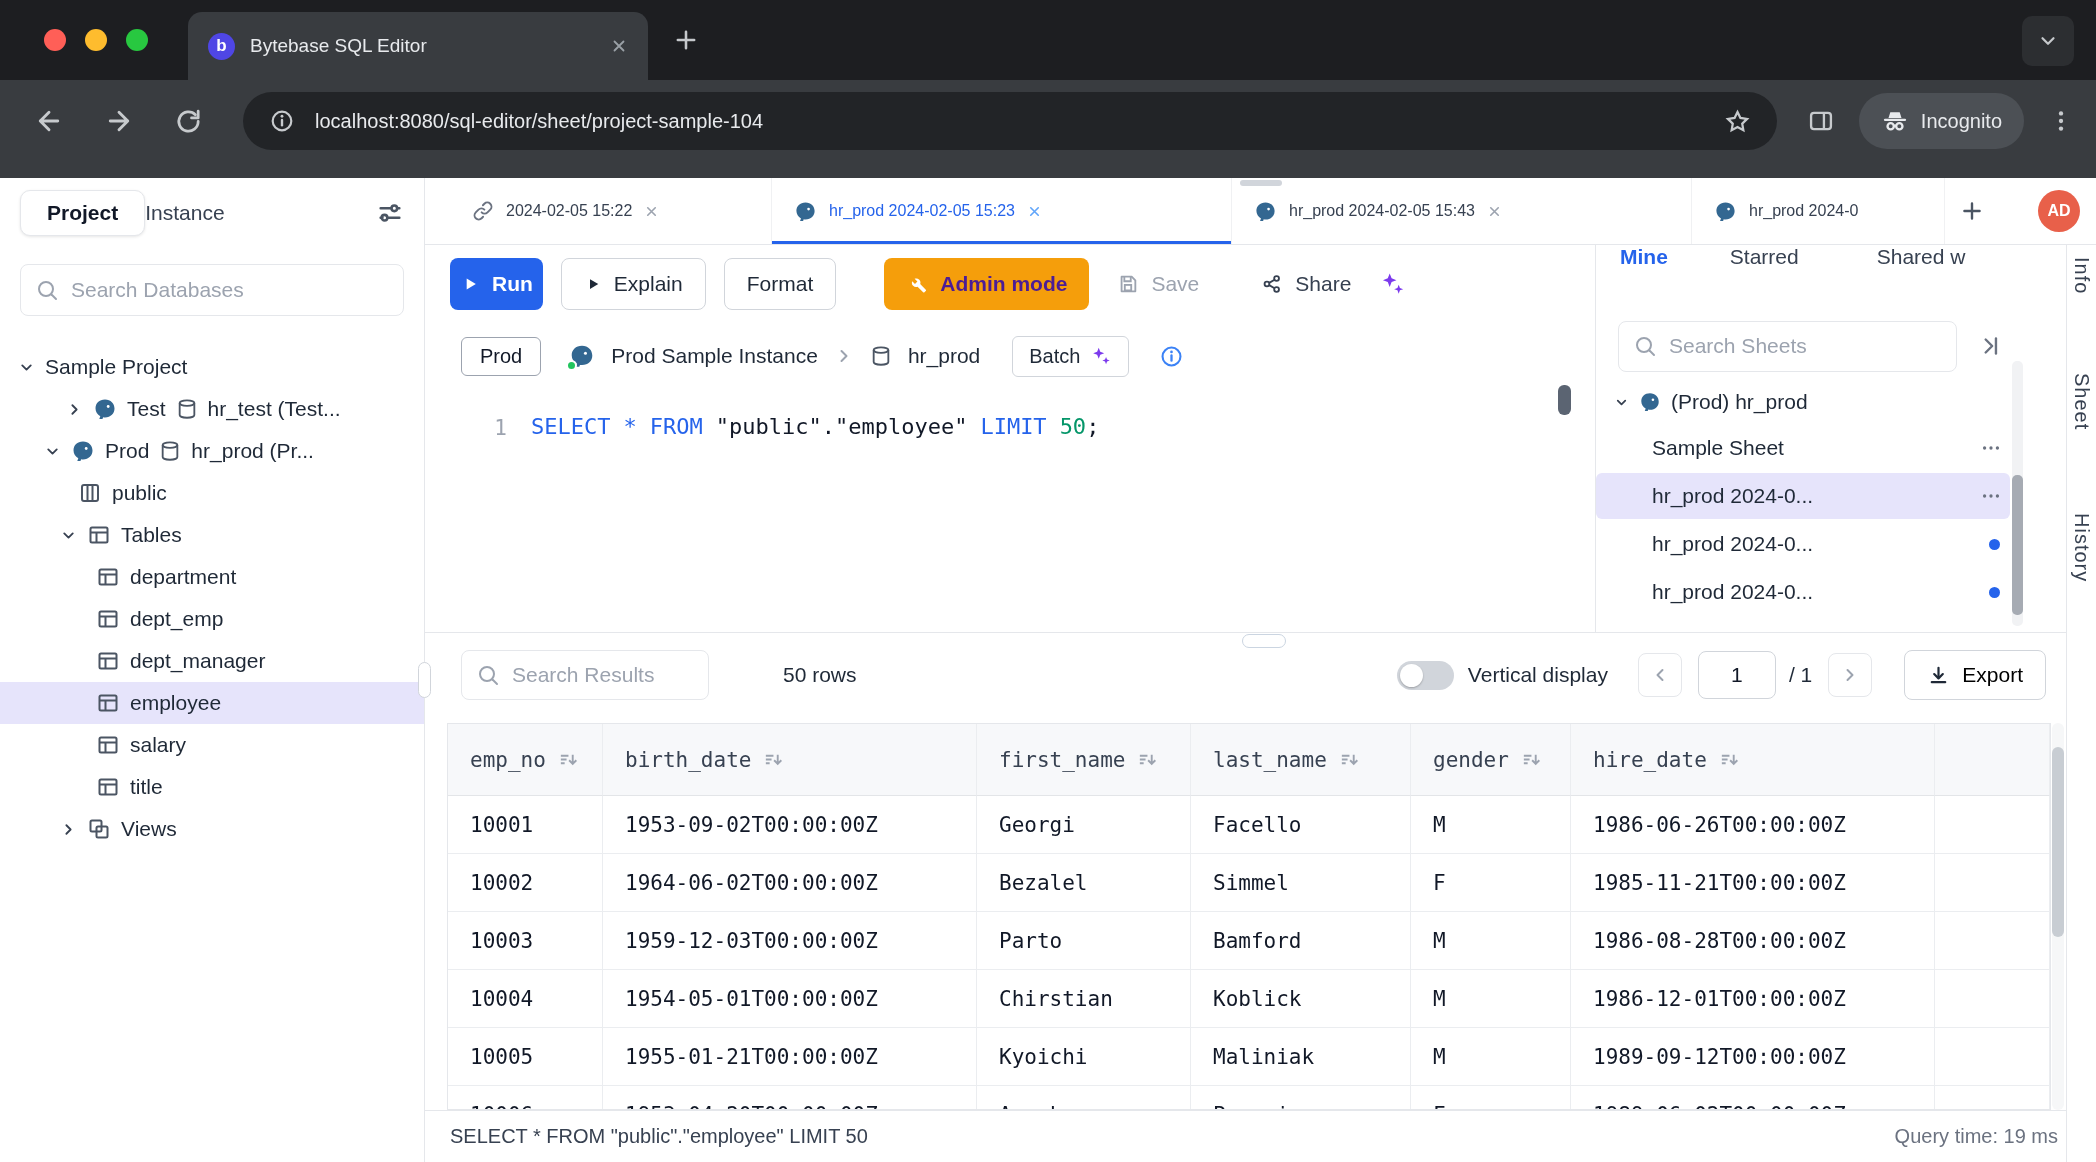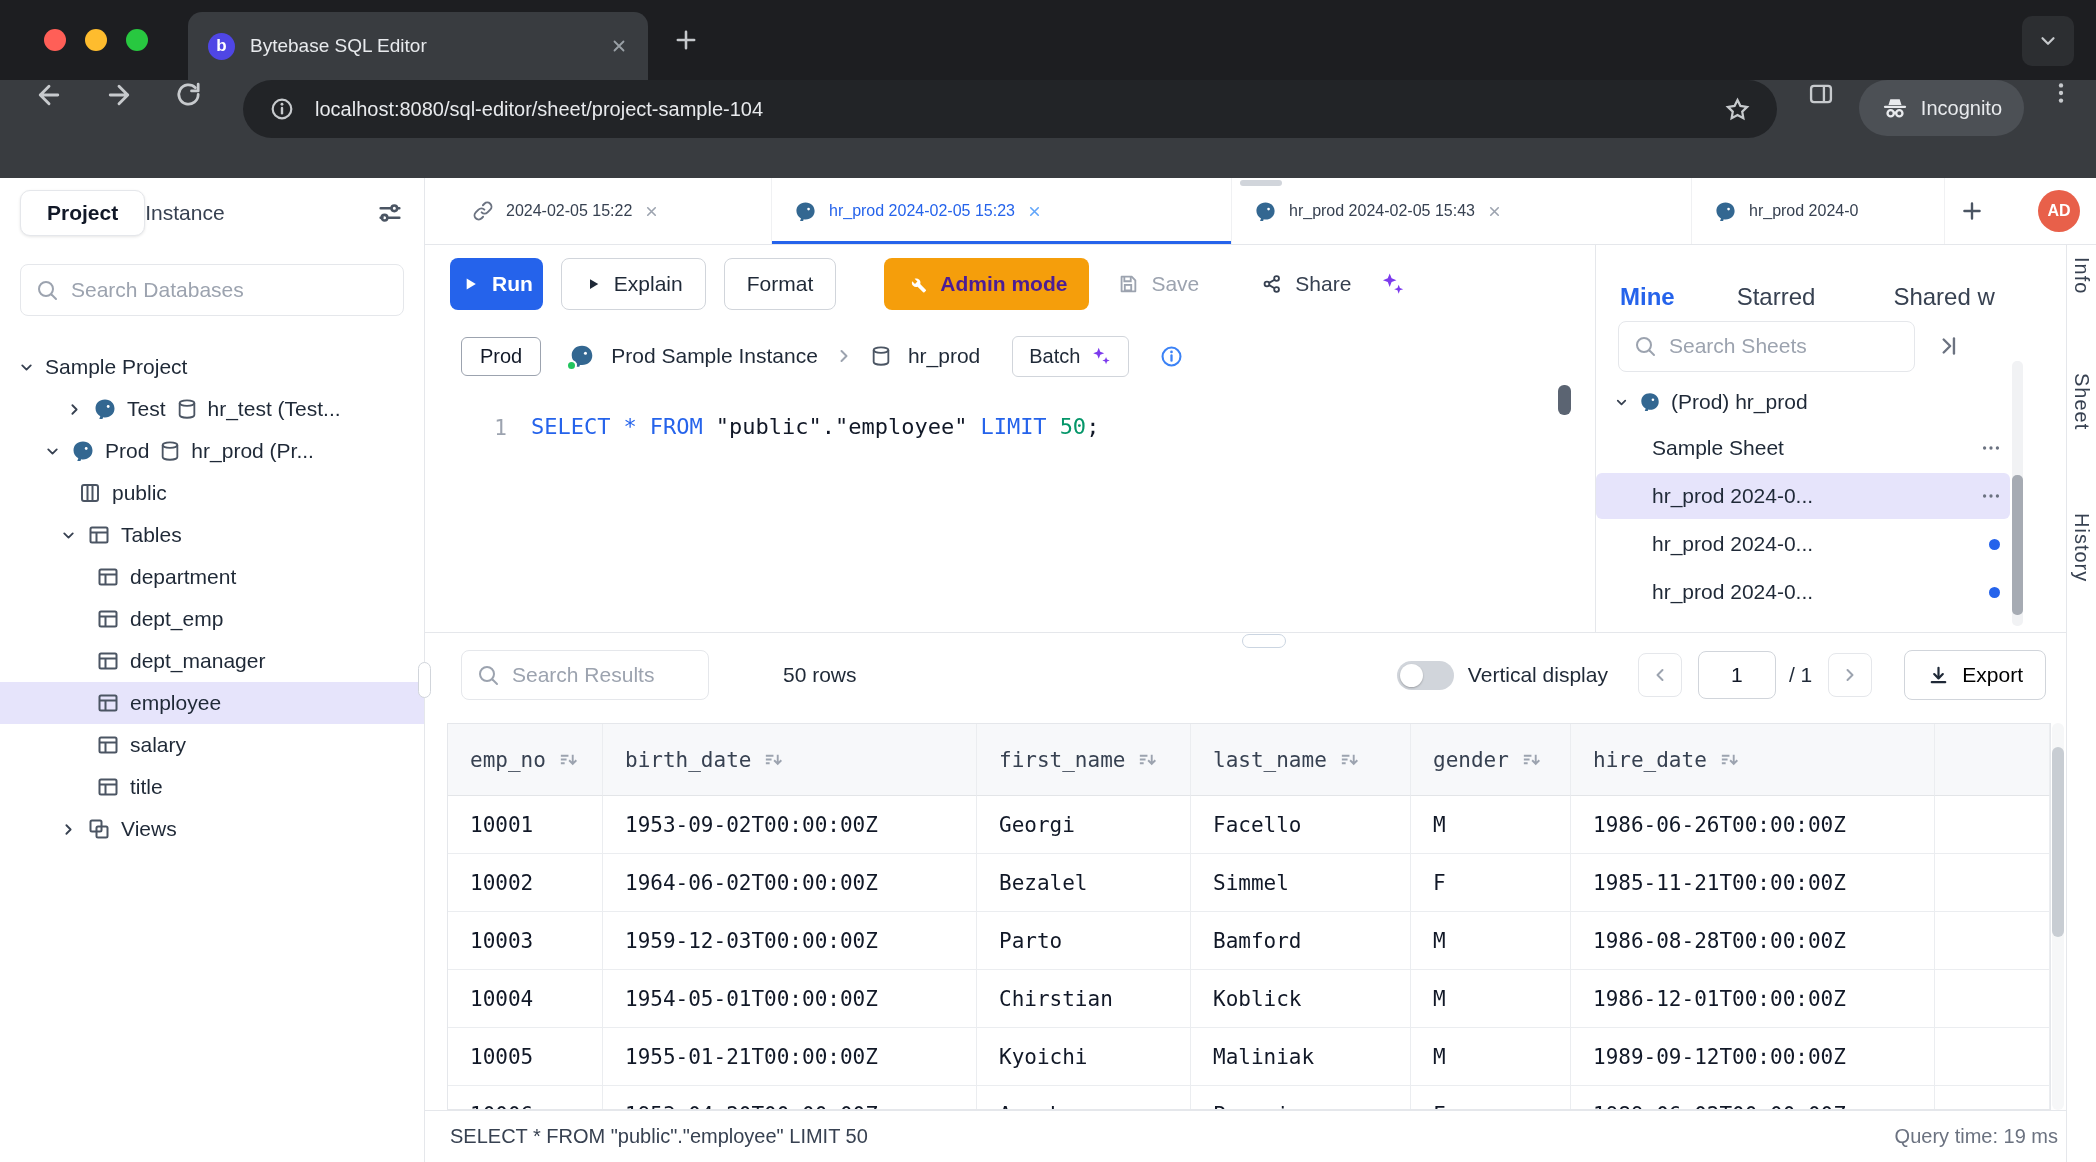--- a/index.html
+++ b/index.html
@@ -13,21 +13,21 @@
   .light { width:22px; height:22px; border-radius:50%; }
   .l-close{background:#ff5f57;} .l-min{background:#febc2e;} .l-zoom{background:#28c840;}
   .chrome-tab { position:absolute; left:188px; top:12px; width:460px; height:68px; background:#393c40;
       border-radius:14px 14px 0 0; display:flex; align-items:center; padding:0 20px; gap:15px; color:#e8eaed; font-size:19px; }
   .favicon { width:27px; height:27px; border-radius:50%; background:#4f46e5; color:#fff; font-weight:bold;
       font-size:17px; display:flex; align-items:center; justify-content:center; }
   .chrome-tab .x { margin-left:auto; color:#9aa0a6; }
   .newtab-btn { position:absolute; left:672px; top:26px; color:#c6c9cc; }
   .win-chevron { position:absolute; right:22px; top:16px; width:52px; height:50px; border-radius:10px; background:#2c2e31;
       display:flex; align-items:center; justify-content:center; color:#c6c9cc; }
-  .navbar { position:absolute; top:80px; left:0; right:0; height:98px; background:#393c40; display:flex; 
+  .navbar { position:absolute; top:80px; left:0; right:0; height:98px; background:#393c40; display:flex; align-items:center;
       padding:0 22px 16px 34px; }
   .nav-ic { color:#c7cacd; margin-right:40px; }
   .url-pill { flex:1; height:58px; border-radius:29px; background:#222427; display:flex; align-items:center;
       padding:0 26px; gap:20px; color:#e8eaed; font-size:20px; margin-right:30px; }
   .url-text { flex:1; white-space:nowrap; overflow:hidden; }
   .incog { height:56px; border-radius:28px; background:#4c5055; display:flex; align-items:center; gap:12px;
       padding:0 22px; color:#e8eaed; font-size:20px; margin:0 24px; }
 
   
   .sidebar { position:absolute; left:0; top:178px; width:425px; bottom:0; background:#fff; border-right:1px solid #e5e7eb; }
@@ -86,26 +86,26 @@
   .editor { position:relative; height:242px; display:flex; font-family:"DejaVu Sans Mono",monospace; }
   .gutter { width:82px; text-align:right; padding-top:26px; padding-right:0; color:#9ca3af; font-size:21px; }
   .code { padding-top:24px; padding-left:24px; font-size:22px; white-space:pre; color:#111827; }
   .tok { margin-right:13px; }
   .kw { color:#2563eb; }
   .num { color:#059669; }
   .editor-thumb { position:absolute; right:24px; top:140px; width:13px; height:30px; border-radius:6px; background:#5b6472; }
 
   
   .sheets-panel { position:absolute; top:67px; left:1171px; width:470px; height:387px; background:#fff; overflow:hidden; }
-  .sp-tabs { height:66px; display:flex; align-items:flex-end; font-size:24px; white-space:nowrap; }
+  .sp-tabs { height:66px; display:flex; align-items:flex-start; font-size:21px; white-space:nowrap; }
   .sp-mine { margin-left:24px; color:#2563eb; font-weight:bold; }
   .sp-starred { margin-left:62px; color:#374151; }
   .sp-shared { margin-left:78px; color:#374151; }
   .sp-search-row { height:70px; display:flex; align-items:center; padding-left:22px; }
-  .sp-search { width:297px; height:51px; border:1px solid #e5e7eb; border-radius:8px; display:flex; align-items:center;
+  .sp-search { width:339px; height:51px; border:1px solid #e5e7eb; border-radius:8px; display:flex; align-items:center;
       gap:12px; padding:0 14px; color:#9ca3af; }
   .sp-search input { border:none; outline:none; flex:1; font-size:21px; font-family:inherit; background:transparent; color:#111827; }
   .sp-search input::placeholder { color:#9ca3af; }
   .sp-collapse { margin-left:20px; color:#6b7280; }
   .sp-list { position:relative; height:251px; font-size:21px; color:#1f2937; }
   .sp-group { height:42px; display:flex; align-items:center; gap:10px; padding-left:18px; }
   .sp-item { height:46px; margin:2px 56px 2px 0; padding-left:56px; display:flex; align-items:center; border-radius:6px; }
   .sp-item.selected { background:#e6e4fb; }
   .sp-item .lbl { flex:1; white-space:nowrap; overflow:hidden; }
   .sp-more { color:#6b7280; margin-right:8px; }

